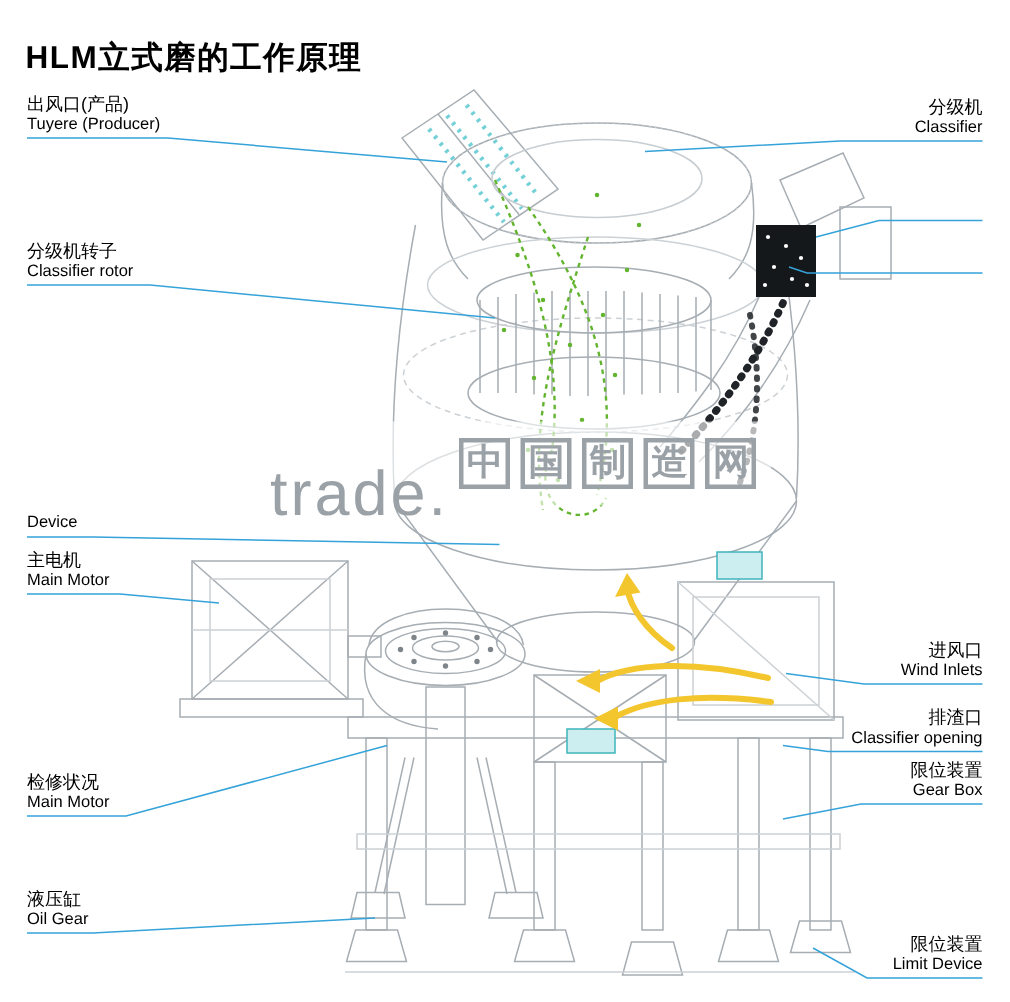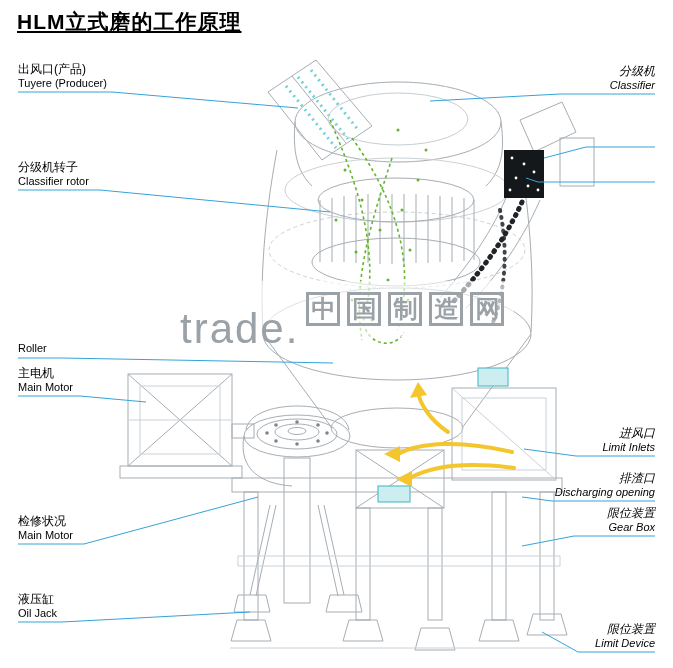--- a/index.html
+++ b/index.html
@@ -1,27 +1,27 @@
 <!DOCTYPE html>
 <html><head>
 <meta charset="utf-8">
 <style>
   html,body { margin:0; padding:0; background:#fff; }
   .page {
     position:relative; width:673px; height:668px; background:#ffffff;
     font-family:"Liberation Sans","DejaVu Sans",sans-serif; overflow:hidden;
   }
   .title {
-    position:absolute; left:17px; top:8px; margin:0;
-    font-size:21px; font-weight:bold; color:#000; letter-spacing:1px;text-decoration:underline;
+    position:absolute; left:17px; top:24px; margin:0;
+    font-size:21px; font-weight:bold; color:#000; letter-spacing:1px;
   }
   .overlay { position:absolute; left:0; top:0; width:673px; height:668px; }
   .lbl { position:absolute; color:#000; line-height:1.25; white-space:nowrap; }
   .lbl.left { left:18px; text-align:left; }
-  .lbl.right { right:18px; text-align:right;font-style:italic; }
+  .lbl.right { right:18px; text-align:right; }
   .lbl .zh { display:block; font-size:12px; }
   .lbl .en { display:block; font-size:11px; }
   .watermark {
     position:absolute; left:170px; top:281px; height:52px;
     display:flex; align-items:center; gap:7px;
     background:rgba(255,255,255,0.62); padding:2px 10px;
     color:#9aa1a7;
   }
   .wm-prefix { font-size:42px; letter-spacing:2px; line-height:1;margin-top:39px; }
   .wm-box {
@@ -215,46 +215,46 @@
 
   <div class="lbl left" style="top:62px">
     <span class="zh">出风口(产品)</span>
     <span class="en">Tuyere (Producer)</span>
   </div>
   <div class="lbl left" style="top:160px">
     <span class="zh">分级机转子</span>
     <span class="en">Classifier rotor</span>
   </div>
   <div class="lbl left" style="top:342px">
-    <span class="en">Roller</span>
+    <span class="en">Device</span>
   </div>
   <div class="lbl left" style="top:366px">
     <span class="zh">主电机</span>
     <span class="en">Main Motor</span>
   </div>
   <div class="lbl left" style="top:514px">
     <span class="zh">检修状况</span>
     <span class="en">Main Motor</span>
   </div>
   <div class="lbl left" style="top:592px">
     <span class="zh">液压缸</span>
-    <span class="en">Oil Jack</span>
+    <span class="en">Oil Gear</span>
   </div>
 
   <div class="lbl right" style="top:64px">
     <span class="zh">分级机</span>
     <span class="en">Classifier</span>
   </div>
   <div class="lbl right" style="top:426px">
     <span class="zh">进风口</span>
-    <span class="en">Limit Inlets</span>
+    <span class="en">Wind Inlets</span>
   </div>
   <div class="lbl right" style="top:471px">
     <span class="zh">排渣口</span>
-    <span class="en">Discharging opening</span>
+    <span class="en">Classifier opening</span>
   </div>
   <div class="lbl right" style="top:506px">
     <span class="zh">限位装置</span>
     <span class="en">Gear Box</span>
   </div>
   <div class="lbl right" style="top:622px">
     <span class="zh">限位装置</span>
     <span class="en">Limit Device</span>
   </div>
 

